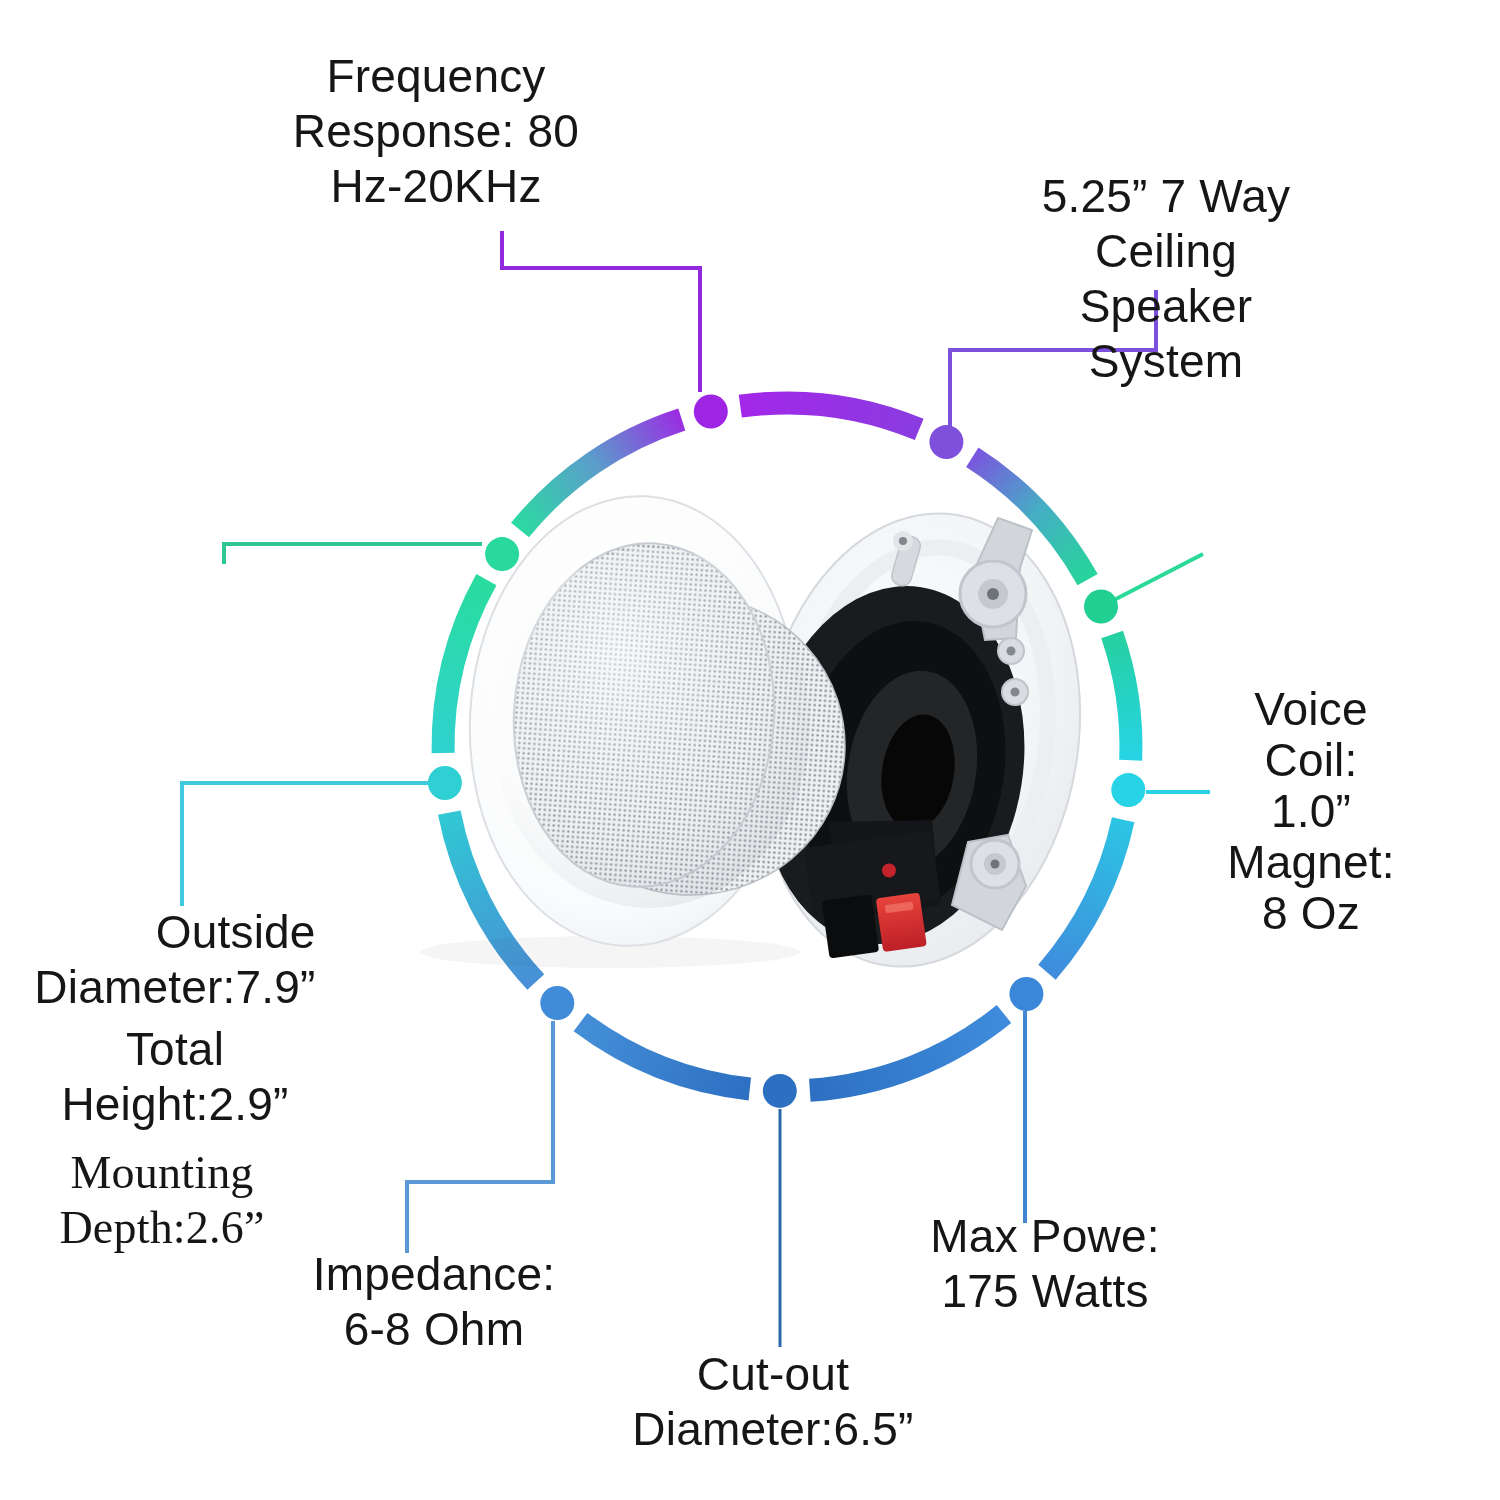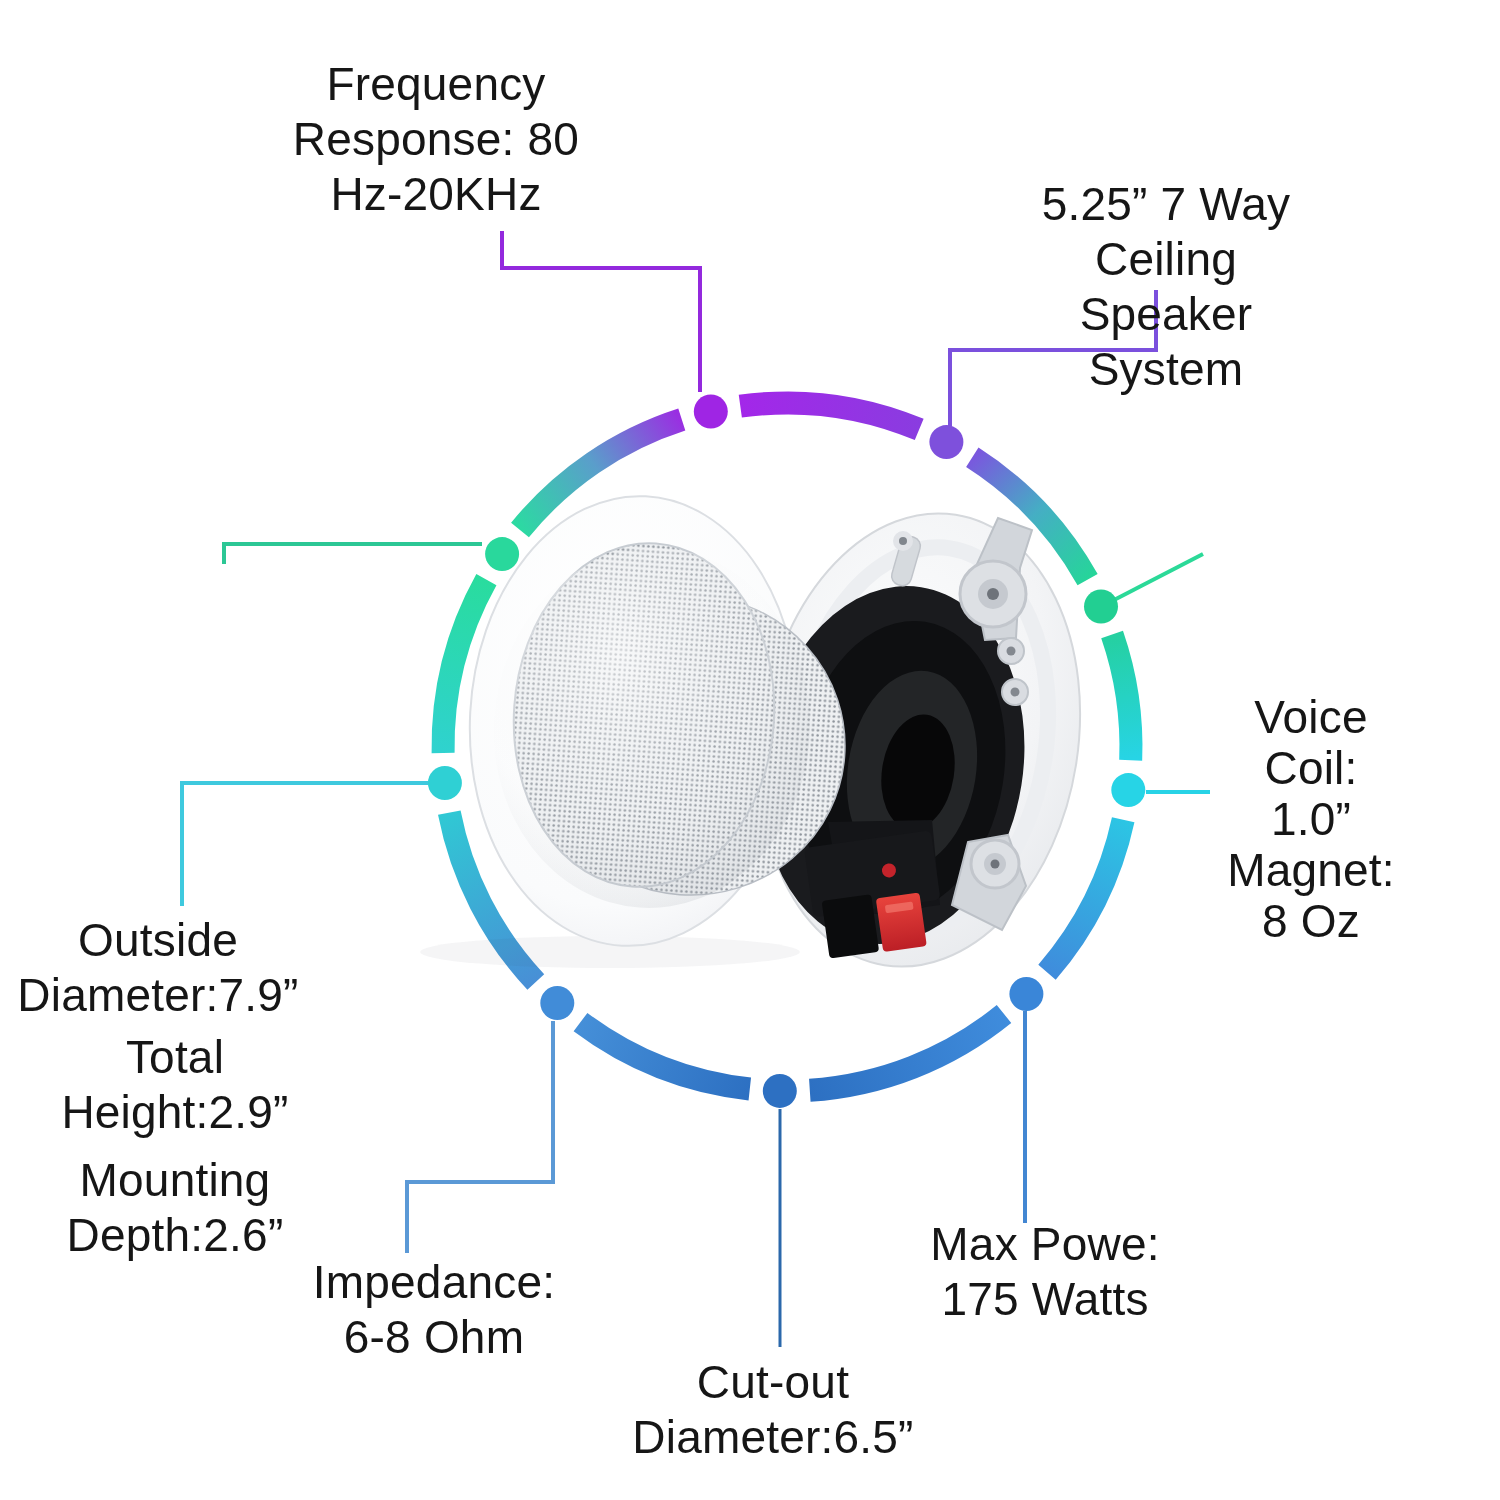--- a/index.html
+++ b/index.html
@@ -4,33 +4,33 @@
 <style>
   html,body{margin:0;padding:0;background:#ffffff;}
   .canvas{
     position:relative;width:1500px;height:1500px;background:#ffffff;overflow:hidden;
     font-family:"Liberation Sans",sans-serif;
   }
   svg.diagram{position:absolute;left:0;top:0;width:1500px;height:1500px;}
   .label{
     position:absolute;transform:translateX(-50%);
     text-align:center;font-size:46px;line-height:55px;font-weight:400;
-    color:#161616;white-space:pre-line;letter-spacing:0.2px;margin-top:8px;
+    color:#161616;white-space:pre-line;letter-spacing:0.2px;
   }
   .label--tight{line-height:51px;}
   .lbl-frequency{left:436px;top:49px;}
   .lbl-speaker-system{left:1166px;top:169px;}
   .lbl-crossover{left:1316px;top:390px;}
   .lbl-voice-coil{left:1311px;top:684px;}
   .lbl-max-power{left:1045px;top:1209px;}
   .lbl-cutout{left:773px;top:1347px;}
   .lbl-impedance{left:434px;top:1247px;}
-  .lbl-outside{left:158px;top:905px;}
+  .lbl-outside{left:175px;top:905px;text-align:right;}
   .lbl-total{left:175px;top:1022px;}
-  .lbl-mounting{left:175px;top:1145px;}
+  .lbl-mounting{left:162px;top:1145px;font-family:Liberation Serif, serif;}
   .lbl-sensitivity{left:237px;top:575px;}
 </style>
 </head>
 <body>
 
 <div class="canvas">
 
   <svg class="diagram" viewBox="0 0 1500 1500">
     <defs id="gen-defs">
       <radialGradient id="frontGrad" cx="0.42" cy="0.30" r="0.85">

